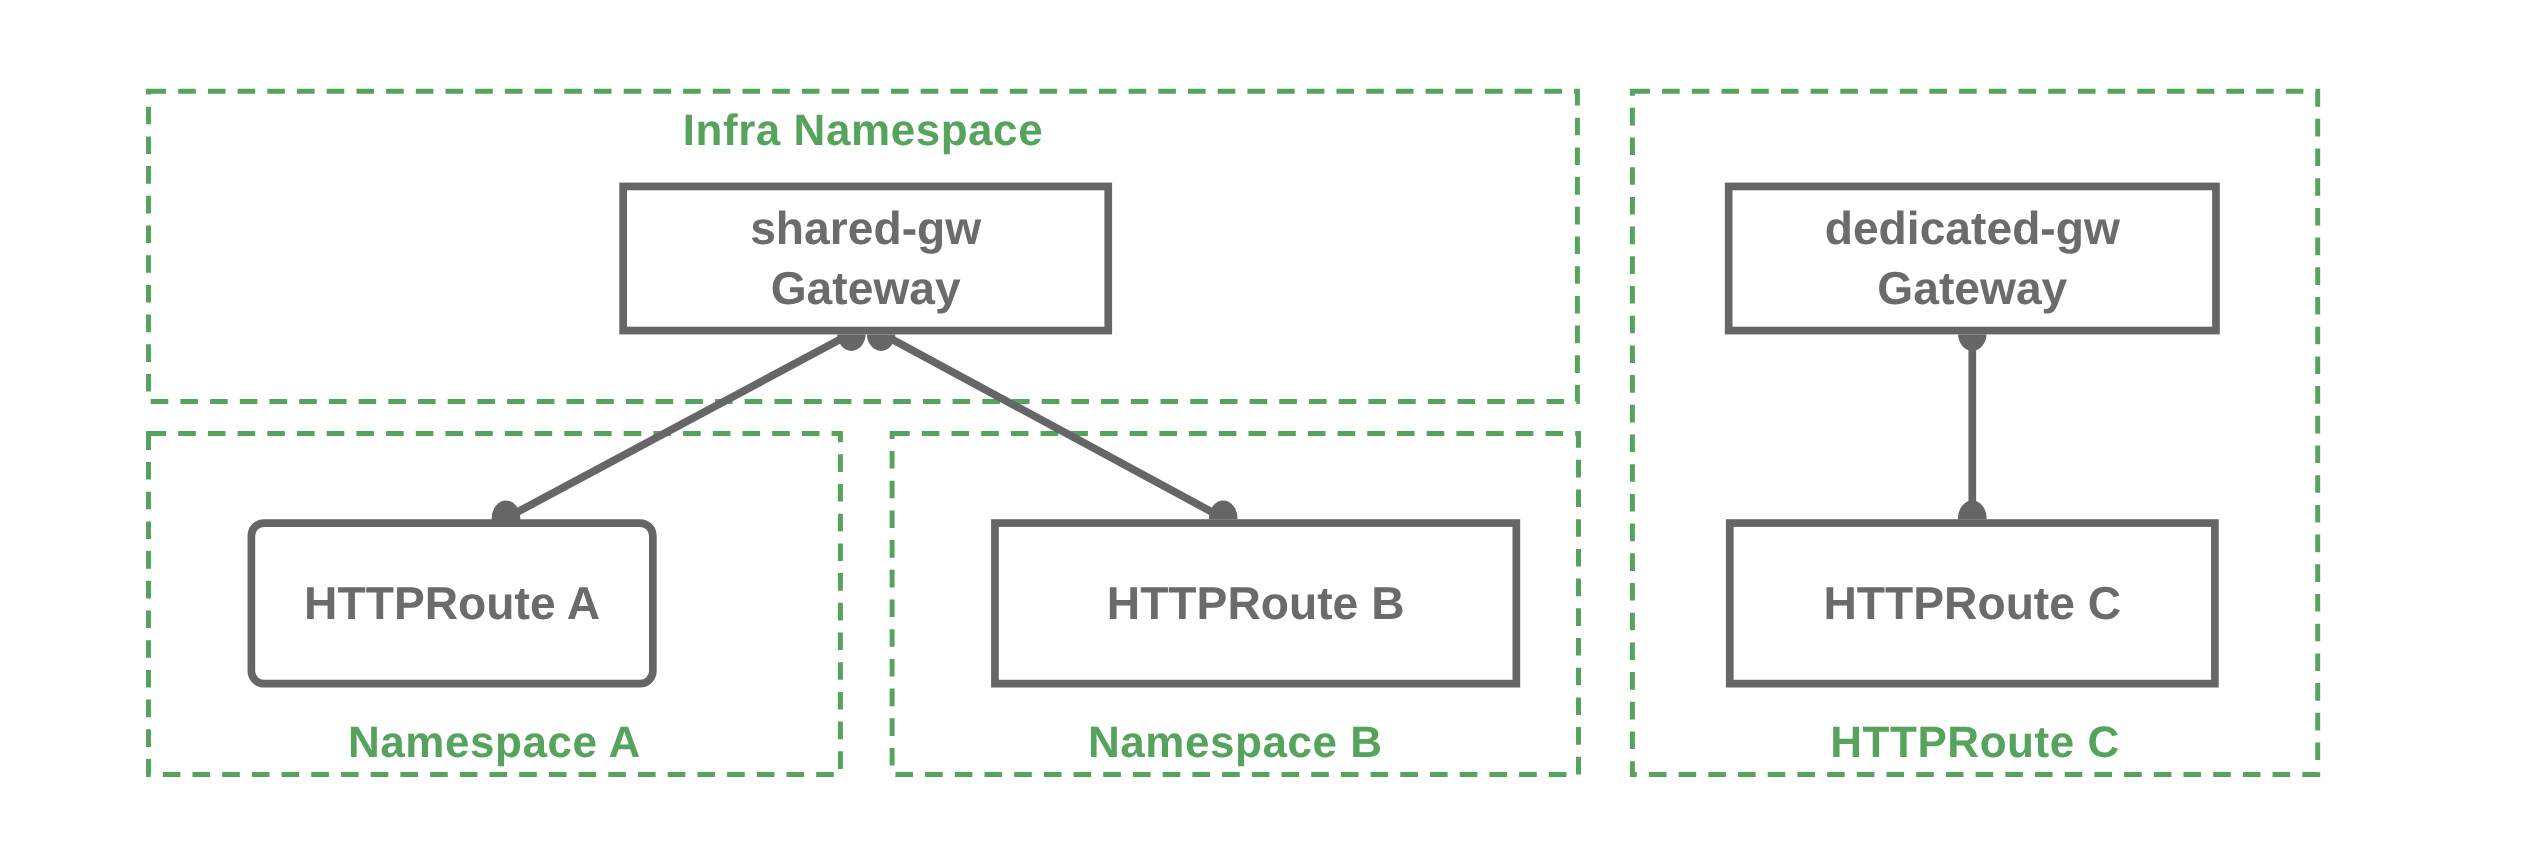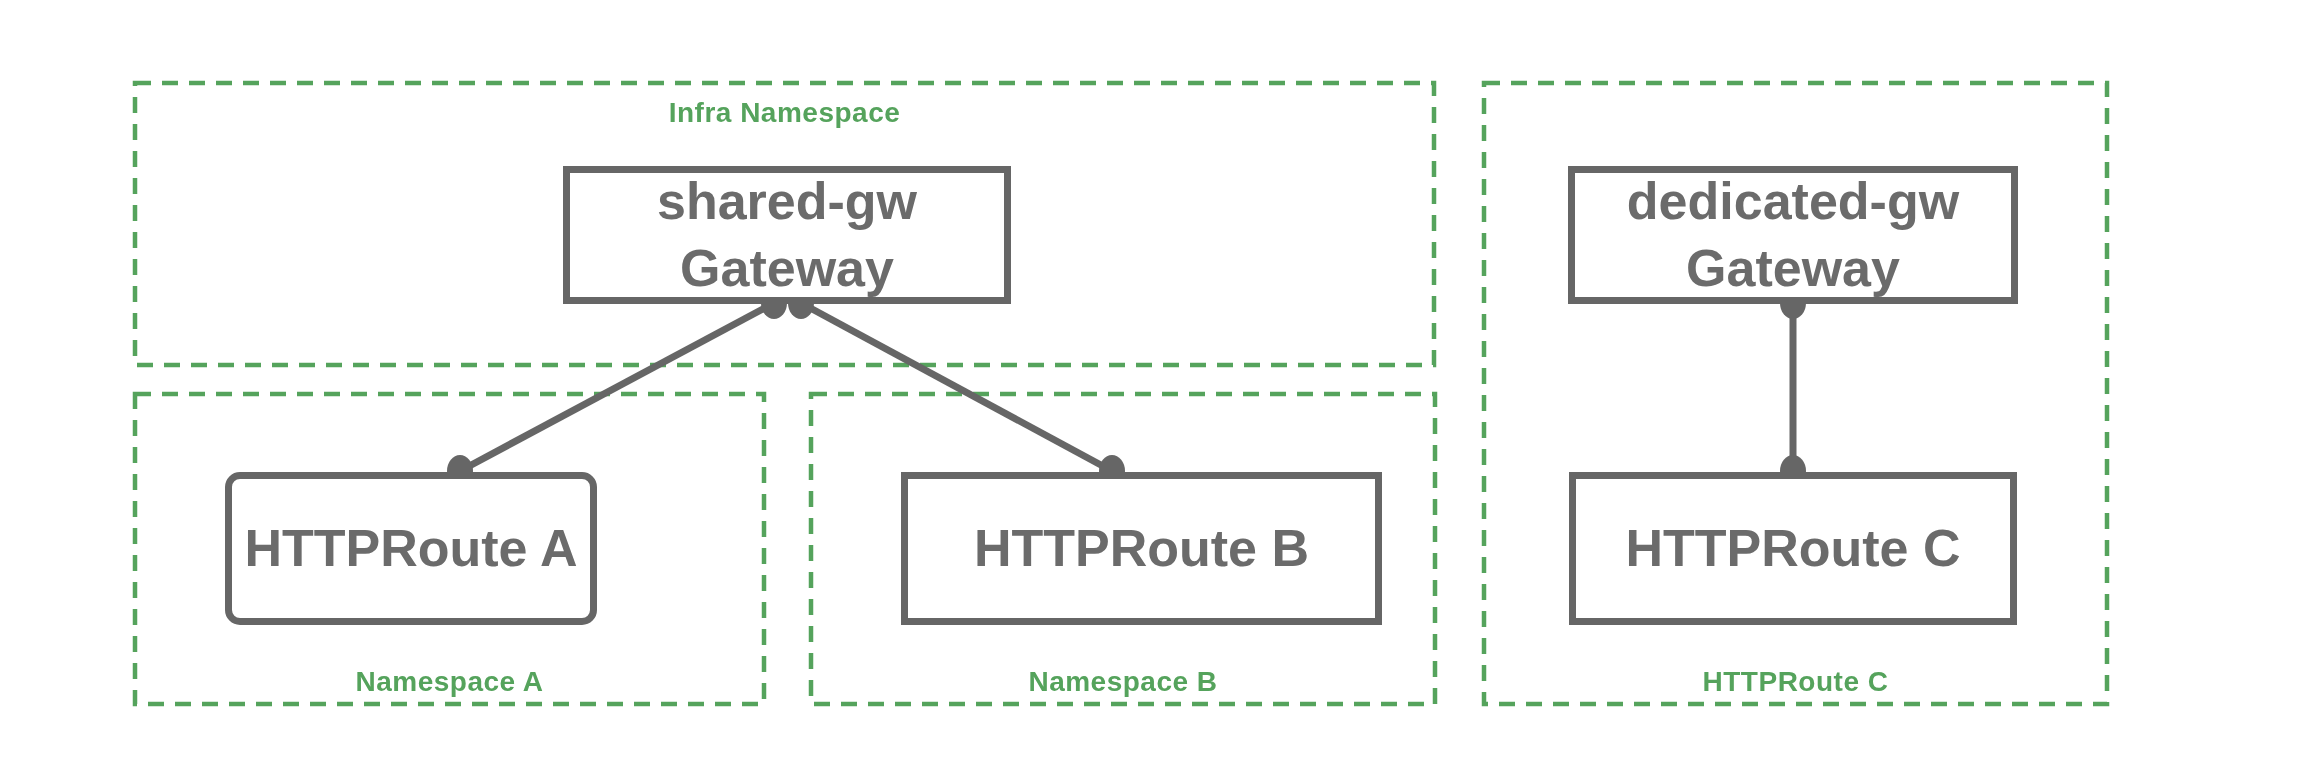--- a/index.html
+++ b/index.html
@@ -19,38 +19,38 @@
   }
   #wires{position:absolute;left:0;top:0;width:2299px;height:772px;}
   .group-border{fill:none;stroke:var(--green);stroke-width:4.5;stroke-dasharray:16 11;}
   .wire{stroke:var(--connector);stroke-width:7;fill:none;}
   .dot{fill:var(--connector);stroke:none;}
   .group-label{
     position:absolute;
     width:100%;
     text-align:center;
     color:var(--green);
-    font-size:28px;
+    font-size:40px;
     font-weight:bold;
     letter-spacing:0.5px;
   }
   .group{position:absolute;}
   .group-label.top{top:14px;}
   .group-label.bottom{bottom:6px;}
   .node{
     position:absolute;
     box-sizing:border-box;
     background:var(--bg);
     border:7px solid var(--node-border);
     display:flex;
     flex-direction:column;
     align-items:center;
     justify-content:center;
     color:var(--node-text);
-    font-size:52px;
+    font-size:42px;
     font-weight:bold;
     text-align:center;
     line-height:1.28;
   }
   
   #grp-infra{left:135px;top:83px;width:1299px;height:282px;}
   #grp-ns-a{left:135px;top:394px;width:629px;height:310px;}
   #grp-ns-b{left:811px;top:394px;width:624px;height:310px;}
   #grp-ns-c{left:1484px;top:83px;width:623px;height:621px;}
   

